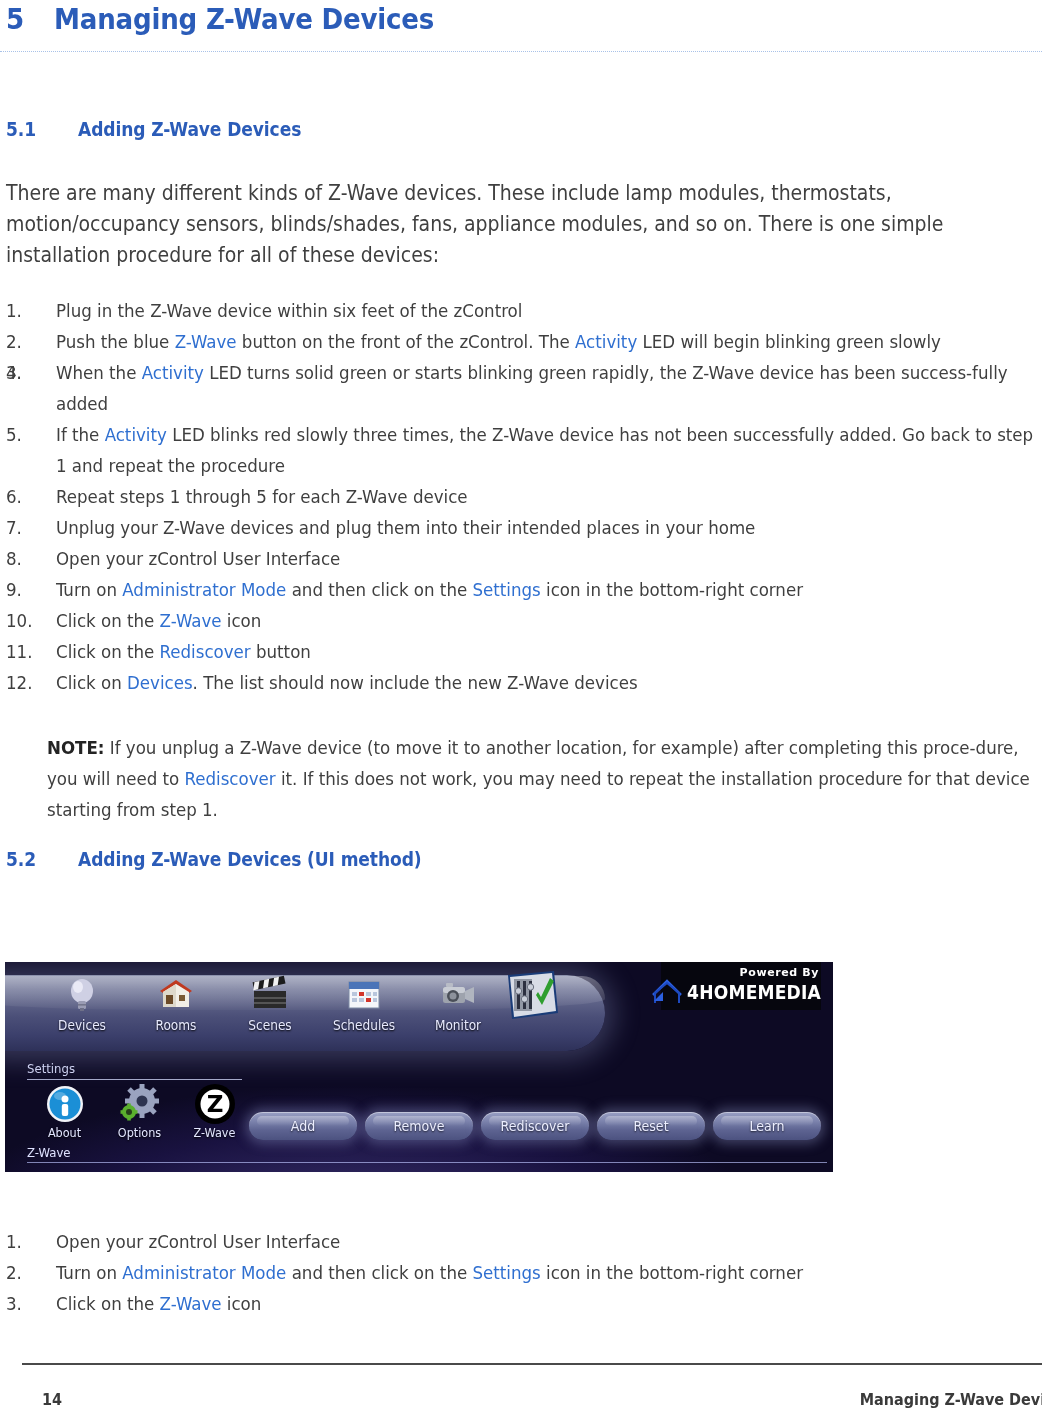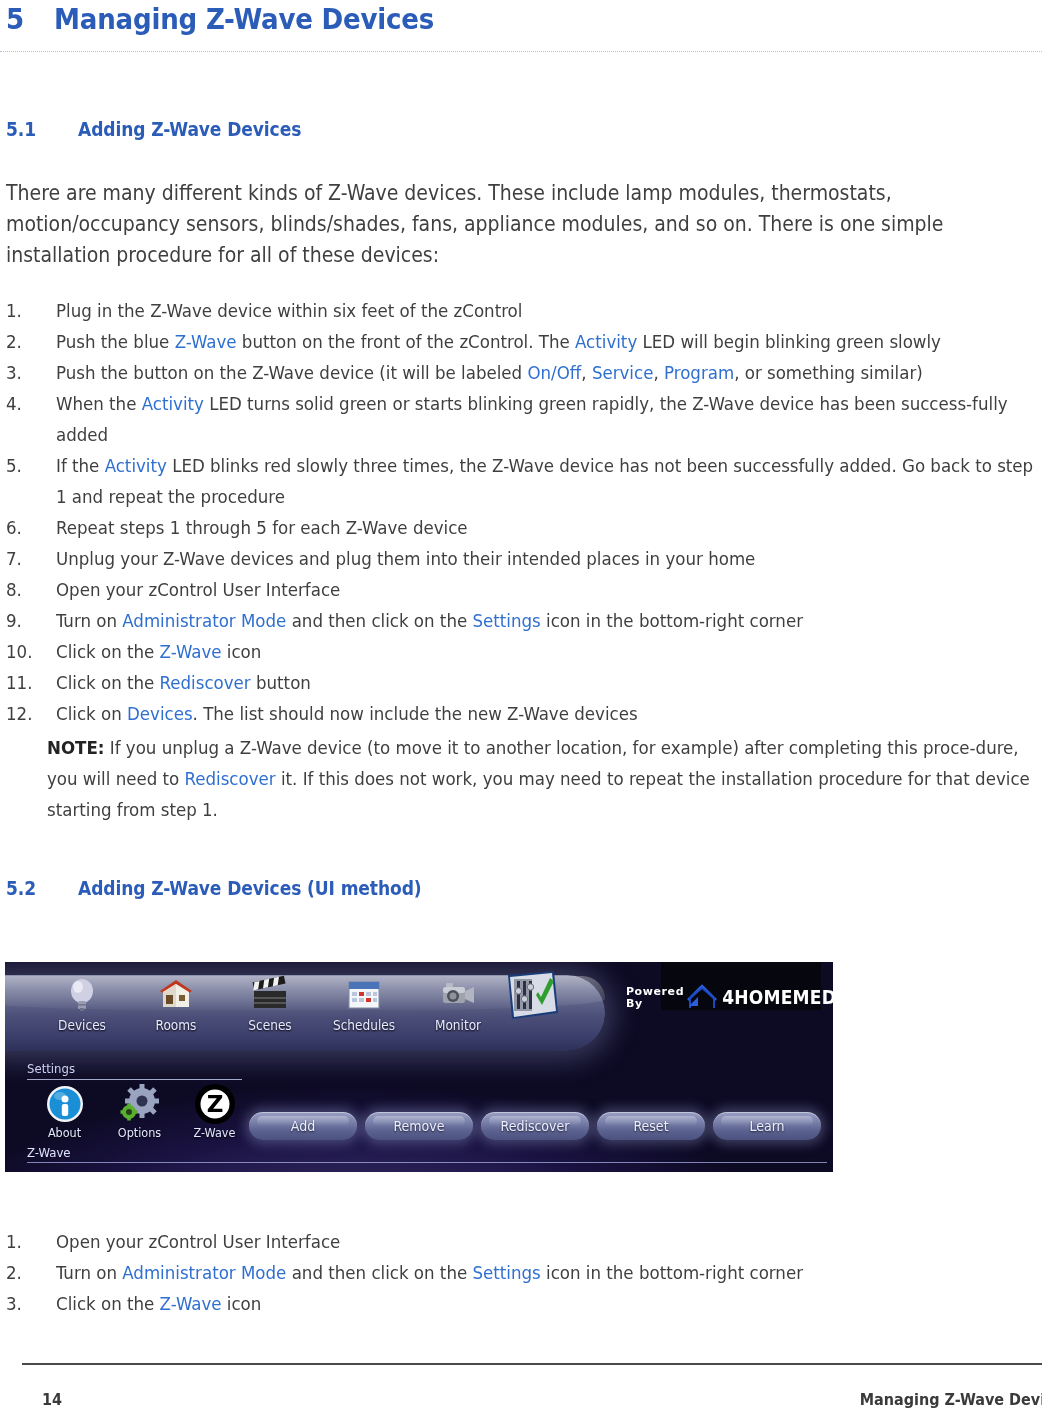--- a/index.html
+++ b/index.html
@@ -59,21 +59,21 @@
     font-weight: bold;
     font-size: 19px;
     font-family: "DejaVu Sans", sans-serif;
     font-stretch: condensed;
     white-space: nowrap;
     letter-spacing: -0.1px;
   }
   .section-num { width: 72px; flex: none; }
 
   #sec-51 { left: 6px; top: 118px; }
-  #sec-52 { left: 6px; top: 877px; }
+  #sec-52 { left: 6px; top: 848px; }
 
   
   .para {
     position: absolute;
     left: 6px;
     width: 1030px;
     font-size: 21px;
     line-height: 31px;
     color: #3f3f3f;
     font-family: "DejaVu Sans Condensed", "DejaVu Sans", sans-serif;
@@ -193,21 +193,21 @@
 
   
   .logo {
     position: absolute;
     right: 12px;
     top: 0px;
     width: 160px;
     height: 48px;
     background: #06060e;
     display: flex;
-    flex-direction: row;
+    flex-direction: column;
     align-items: flex-end;
     justify-content: center;
     padding-right: 0;
     box-sizing: border-box;
   }
   .logo-powered {
     color: #ffffff;
     font-size: 11px;
     font-weight: bold;
     letter-spacing: 0.6px;
@@ -361,21 +361,21 @@
   <div class="section-head" id="sec-51">
     <span class="section-num">5.1</span>
     <span>Adding Z-Wave Devices</span>
   </div>
 
   <div class="para" id="intro-para">There are many different kinds of Z-Wave devices. These include lamp modules, thermostats, motion/occupancy sensors, blinds/shades, fans, appliance modules, and so on. There is one simple installation procedure for all of these devices:</div>
 
   <ol class="steps" id="steps-main">
       <li><span class="num">1.</span><span><span>Plug in the Z-Wave device within six feet  of the zControl</span></span></li>
       <li><span class="num">2.</span><span><span>Push the blue </span><span class="hl">Z-Wave</span><span> button on the front of the zControl. The </span><span class="hl">Activity</span><span> LED will begin blinking green slowly</span></span></li>
-      <li><span class="num">3.</span><span><span>Push the button on the Z-Wave device (it will be labeled </span><span class="hl">On/Off</span><span>, </span><span class="hl">Service</span><span>, </span><span class="hl">Program</span><span>, or something similar)</span></span></li>
+      <li><span class="num">3.</span></li>
       <li><span class="num">4.</span><span><span>When the </span><span class="hl">Activity</span><span> LED turns solid green or starts blinking green rapidly, the Z-Wave device has been success-fully added</span></span></li>
       <li><span class="num">5.</span><span><span>If the </span><span class="hl">Activity</span><span> LED blinks red slowly three times, the Z-Wave device has not been successfully added. Go back to step 1 and repeat the procedure</span></span></li>
       <li><span class="num">6.</span><span><span>Repeat steps 1 through 5 for each Z-Wave device</span></span></li>
       <li><span class="num">7.</span><span><span>Unplug your Z-Wave devices and plug them into their intended places in your home</span></span></li>
       <li><span class="num">8.</span><span><span>Open your zControl User Interface</span></span></li>
       <li><span class="num">9.</span><span><span>Turn on </span><span class="hl">Administrator Mode</span><span> and then click on the </span><span class="hl">Settings</span><span> icon in the bottom-right corner</span></span></li>
       <li><span class="num">10.</span><span><span>Click on the </span><span class="hl">Z-Wave</span><span> icon</span></span></li>
       <li><span class="num">11.</span><span><span>Click on the </span><span class="hl">Rediscover</span><span> button</span></span></li>
       <li><span class="num">12.</span><span><span>Click on </span><span class="hl">Devices</span><span>. The list should now include the new Z-Wave devices</span></span></li>
     </ol>

